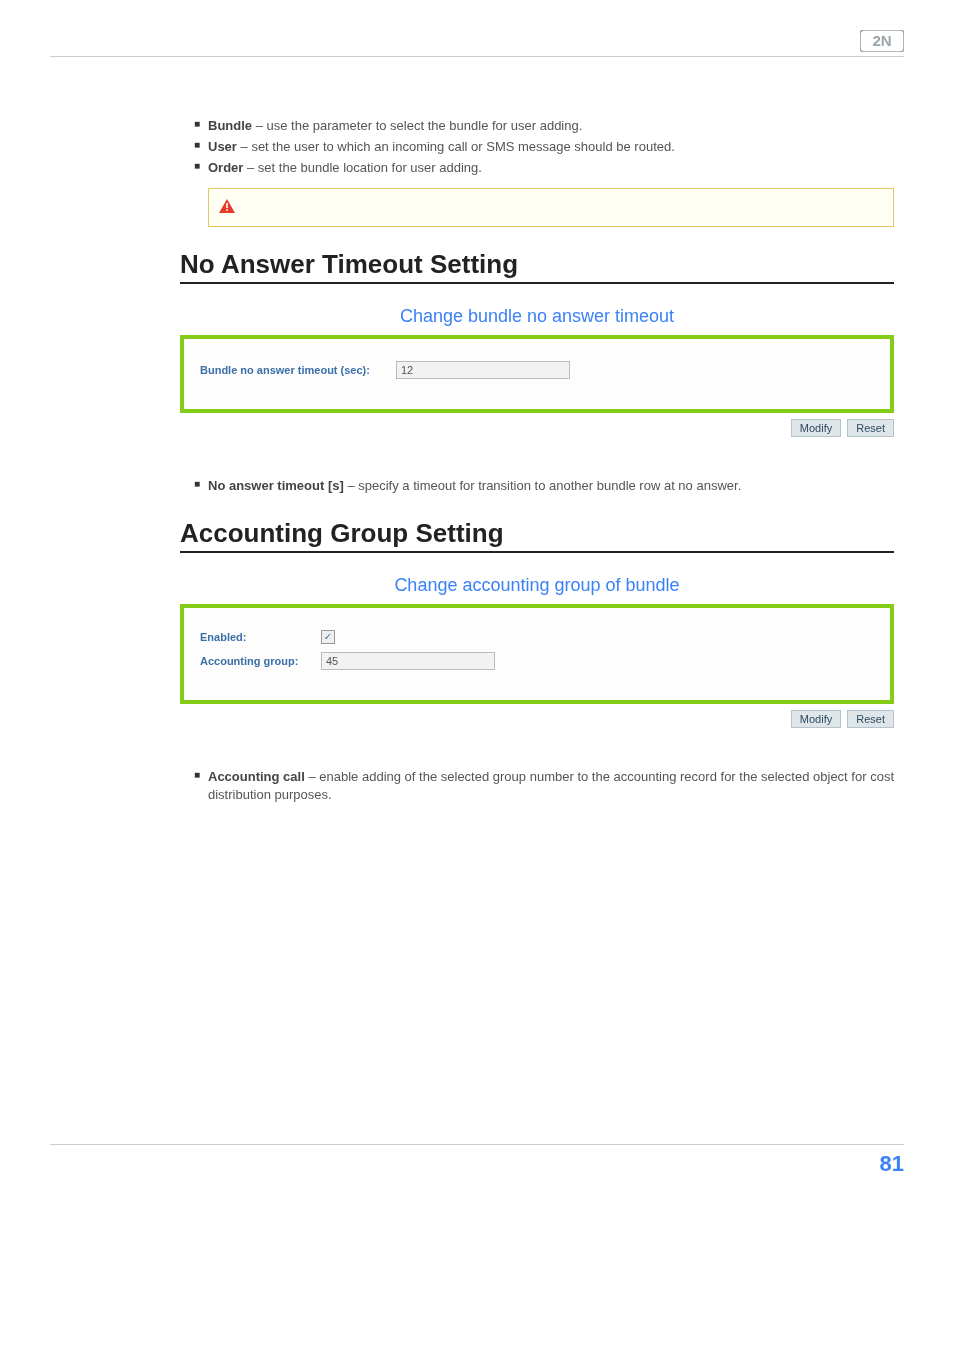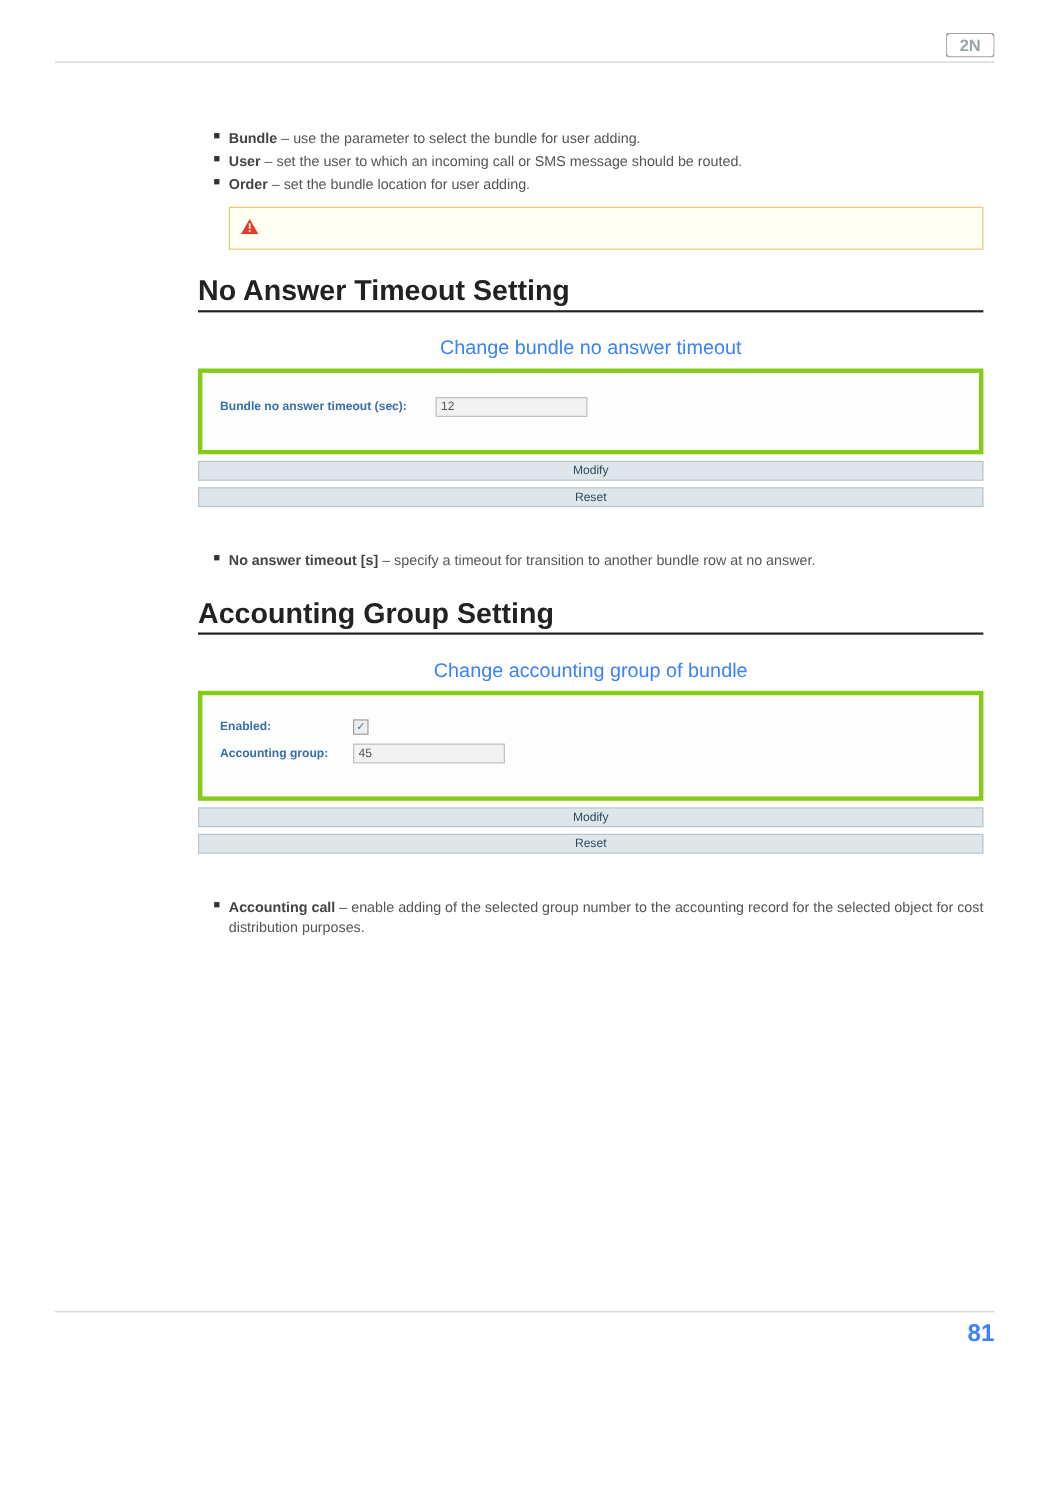--- a/index.html
+++ b/index.html
@@ -101,40 +101,39 @@
     min-width: 120px;
   }
   .form-label.narrow { min-width: 115px; }
   input[type="text"].tf {
     border: 1px solid #bbb;
     background: #f2f2f2;
     font-size: 11px;
     color: #555;
     height: 18px;
     padding: 1px 4px;
-    width: 138px;
+    width: 174px;
   }
   .chk {
     width: 14px;
     height: 14px;
     border: 1px solid #999;
     background: #eee;
     display: inline-flex;
     align-items: center;
     justify-content: center;
     font-size: 10px;
     color: #3a70a8;
   }
   .btn-row {
     display: flex;
     justify-content: flex-end;
     gap: 6px;
     margin-top: 4px;
     margin-bottom: 40px;
-    flex-direction: column;
   }
   button.ui-btn {
     font-size: 11px;
     padding: 2px 8px;
     background: #dfe6ea;
     border: 1px solid #b4c3cc;
     color: #2c4a60;
     cursor: pointer;
   }
   .footer {

